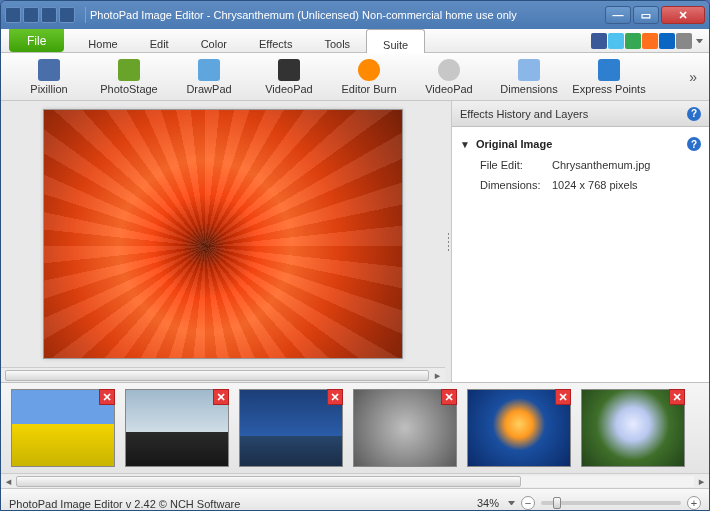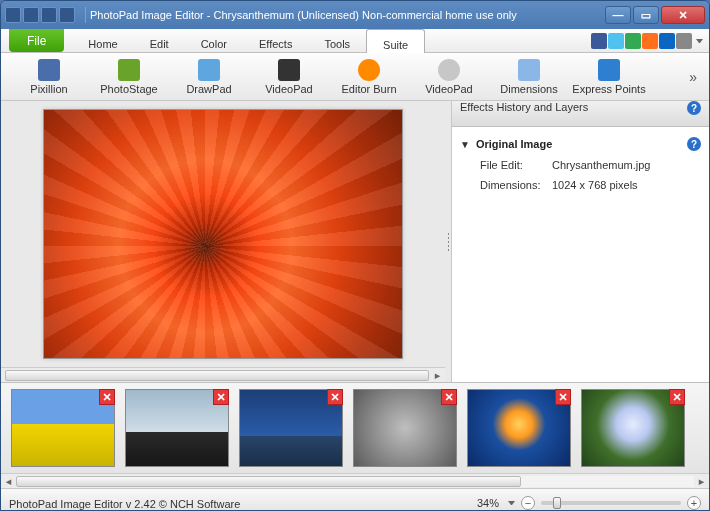--- a/index.html
+++ b/index.html
@@ -28,21 +28,21 @@
 .canvas-area{flex:1;display:flex;flex-direction:column;background:#e9e9e9;min-width:0;}
 .canvas-view{flex:1;display:flex;align-items:center;justify-content:center;padding:8px;min-height:0;}
 .main-image{width:360px;height:250px;background:radial-gradient(circle at 45% 55%,#5a1d0a 0%,#c02800 10%,#ff4812 22%,#ff6a2a 36%,#e8430f 56%,#b02f0a 78%,#7a2208 100%);border:1px solid #999;box-shadow:0 0 4px rgba(0,0,0,.15);position:relative;overflow:hidden;}
 .main-image::before{content:"";position:absolute;inset:0;background:repeating-conic-gradient(from 0deg at 45% 55%,rgba(255,255,255,.08) 0deg 6deg,rgba(0,0,0,.05) 6deg 12deg);}
 .hscroll{height:15px;background:#ececec;border-top:1px solid #ccc;position:relative;}
 .hscroll .thumb{position:absolute;left:4px;right:16px;top:2px;height:11px;background:linear-gradient(#fafafa,#d8d8d8);border:1px solid #b8b8b8;border-radius:2px;}
 .hscroll .rarrow{position:absolute;right:0;top:0;width:15px;height:15px;display:flex;align-items:center;justify-content:center;color:#666;}
 .vsplit{width:6px;background:#e9e9e9;display:flex;flex-direction:column;align-items:center;justify-content:center;cursor:col-resize;}
 .vsplit .dots{width:3px;height:20px;background-image:radial-gradient(#888 30%,transparent 30%);background-size:3px 4px;}
 .panel{width:258px;background:#fff;border-left:1px solid #c8c8c8;display:flex;flex-direction:column;}
-.panel-head{height:26px;background:linear-gradient(#f0f0f0,#dcdcdc);border-bottom:1px solid #c0c0c0;display:flex;padding:0 8px;color:#333;font-size:12px;}
+.panel-head{height:26px;background:linear-gradient(#f0f0f0,#dcdcdc);border-bottom:1px solid #c0c0c0;display:flex;align-items:center;padding:0 8px;color:#333;font-size:12px;}
 .help{width:14px;height:14px;border-radius:50%;background:#2a6fc9;color:#fff;display:flex;align-items:center;justify-content:center;font-size:10px;font-weight:bold;margin-left:auto;}
 .panel-body{padding:6px 8px;}
 .orig-row{display:flex;align-items:center;gap:6px;padding:4px 0;}
 .tri{color:#333;font-size:10px;}
 .orig-row .lbl{font-weight:bold;color:#222;}
 .kv{display:flex;padding:4px 0 4px 20px;color:#333;}
 .kv .k{width:72px;}
 .filmstrip{height:91px;background:linear-gradient(#f5f5f5,#e4e4e4);border-top:1px solid #c0c0c0;display:flex;align-items:center;padding:4px 10px;gap:10px;overflow:hidden;}
 .thumbx{width:104px;height:78px;border:1px solid #888;position:relative;flex-shrink:0;}
 .thumbx .xbtn{position:absolute;top:-1px;right:-1px;width:16px;height:16px;background:#e63a3a;color:#fff;font-weight:bold;display:flex;align-items:center;justify-content:center;border:1px solid #b01f1f;font-size:11px;}

